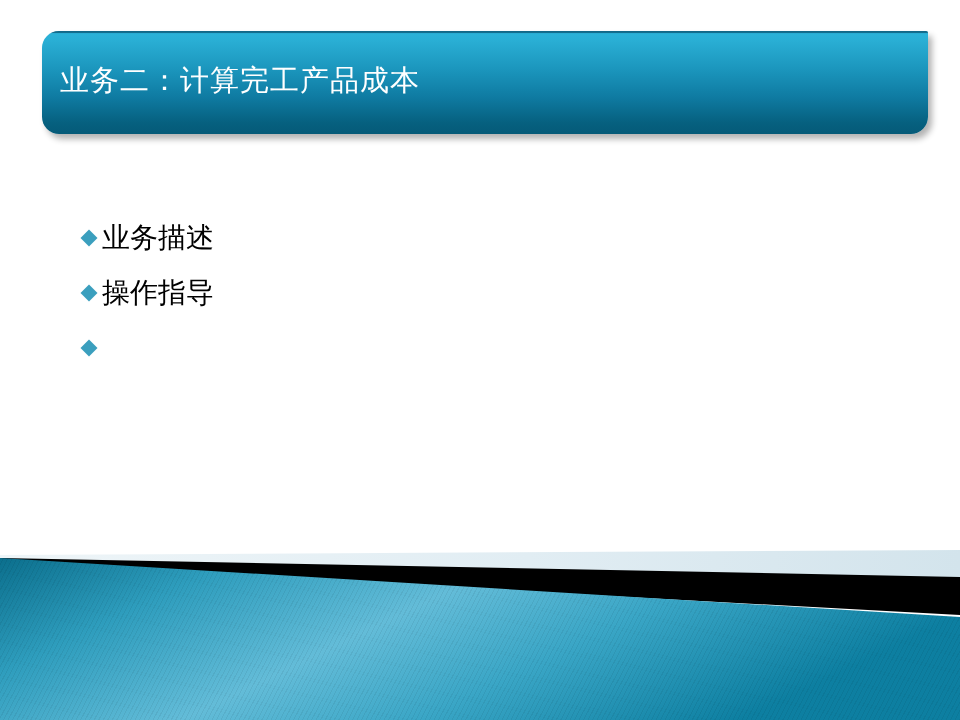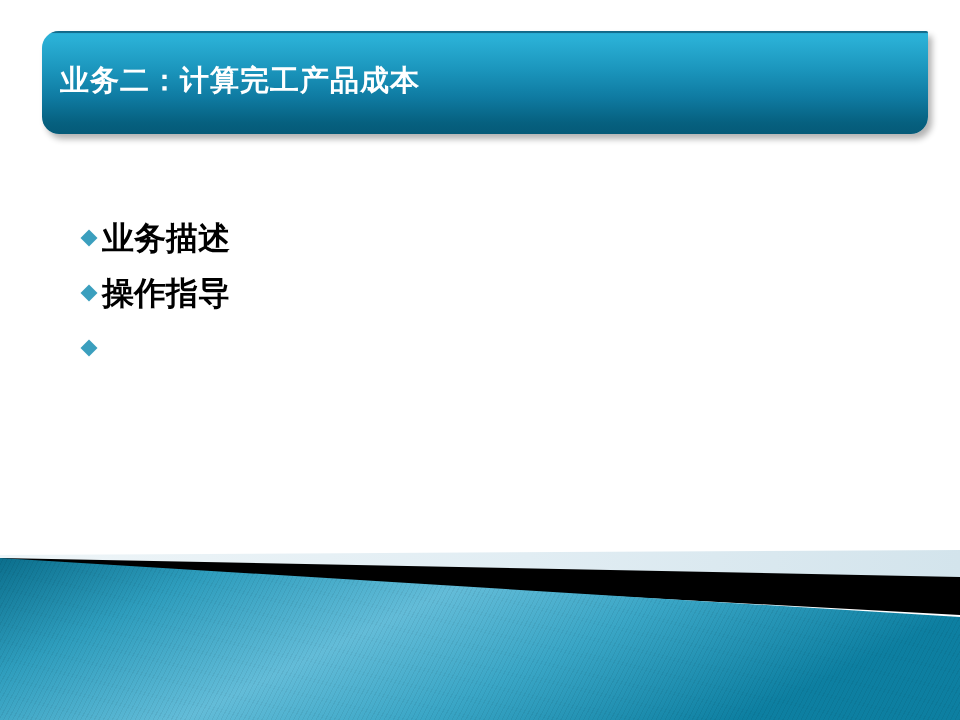--- a/index.html
+++ b/index.html
@@ -16,21 +16,20 @@
   }
 
   #slide {
     position: absolute;
     left: 0;
     top: 0;
     width: 960px;
     height: 720px;
     background: #ffffff;
     overflow: hidden;
-    font-weight: bold;
   }
 
   
   #title-banner {
     position: absolute;
     left: 42px;
     top: 31px;
     width: 886px;
     height: 103px;
     border-radius: 17px 2px 17px 17px;
@@ -87,21 +86,21 @@
     justify-content: center;
   }
   .bullet-marker i {
     display: block;
     width: 12px;
     height: 12px;
     background: #3b9fbe;
     transform: rotate(45deg);
   }
   .bullet-label {
-    font-size: 32px;
+    font-size: 28px;
     line-height: 36px;
     color: #000000;
     white-space: nowrap;
   }
 
   
   #bottom-decor {
     position: absolute;
     left: 0;
     top: 525px;

